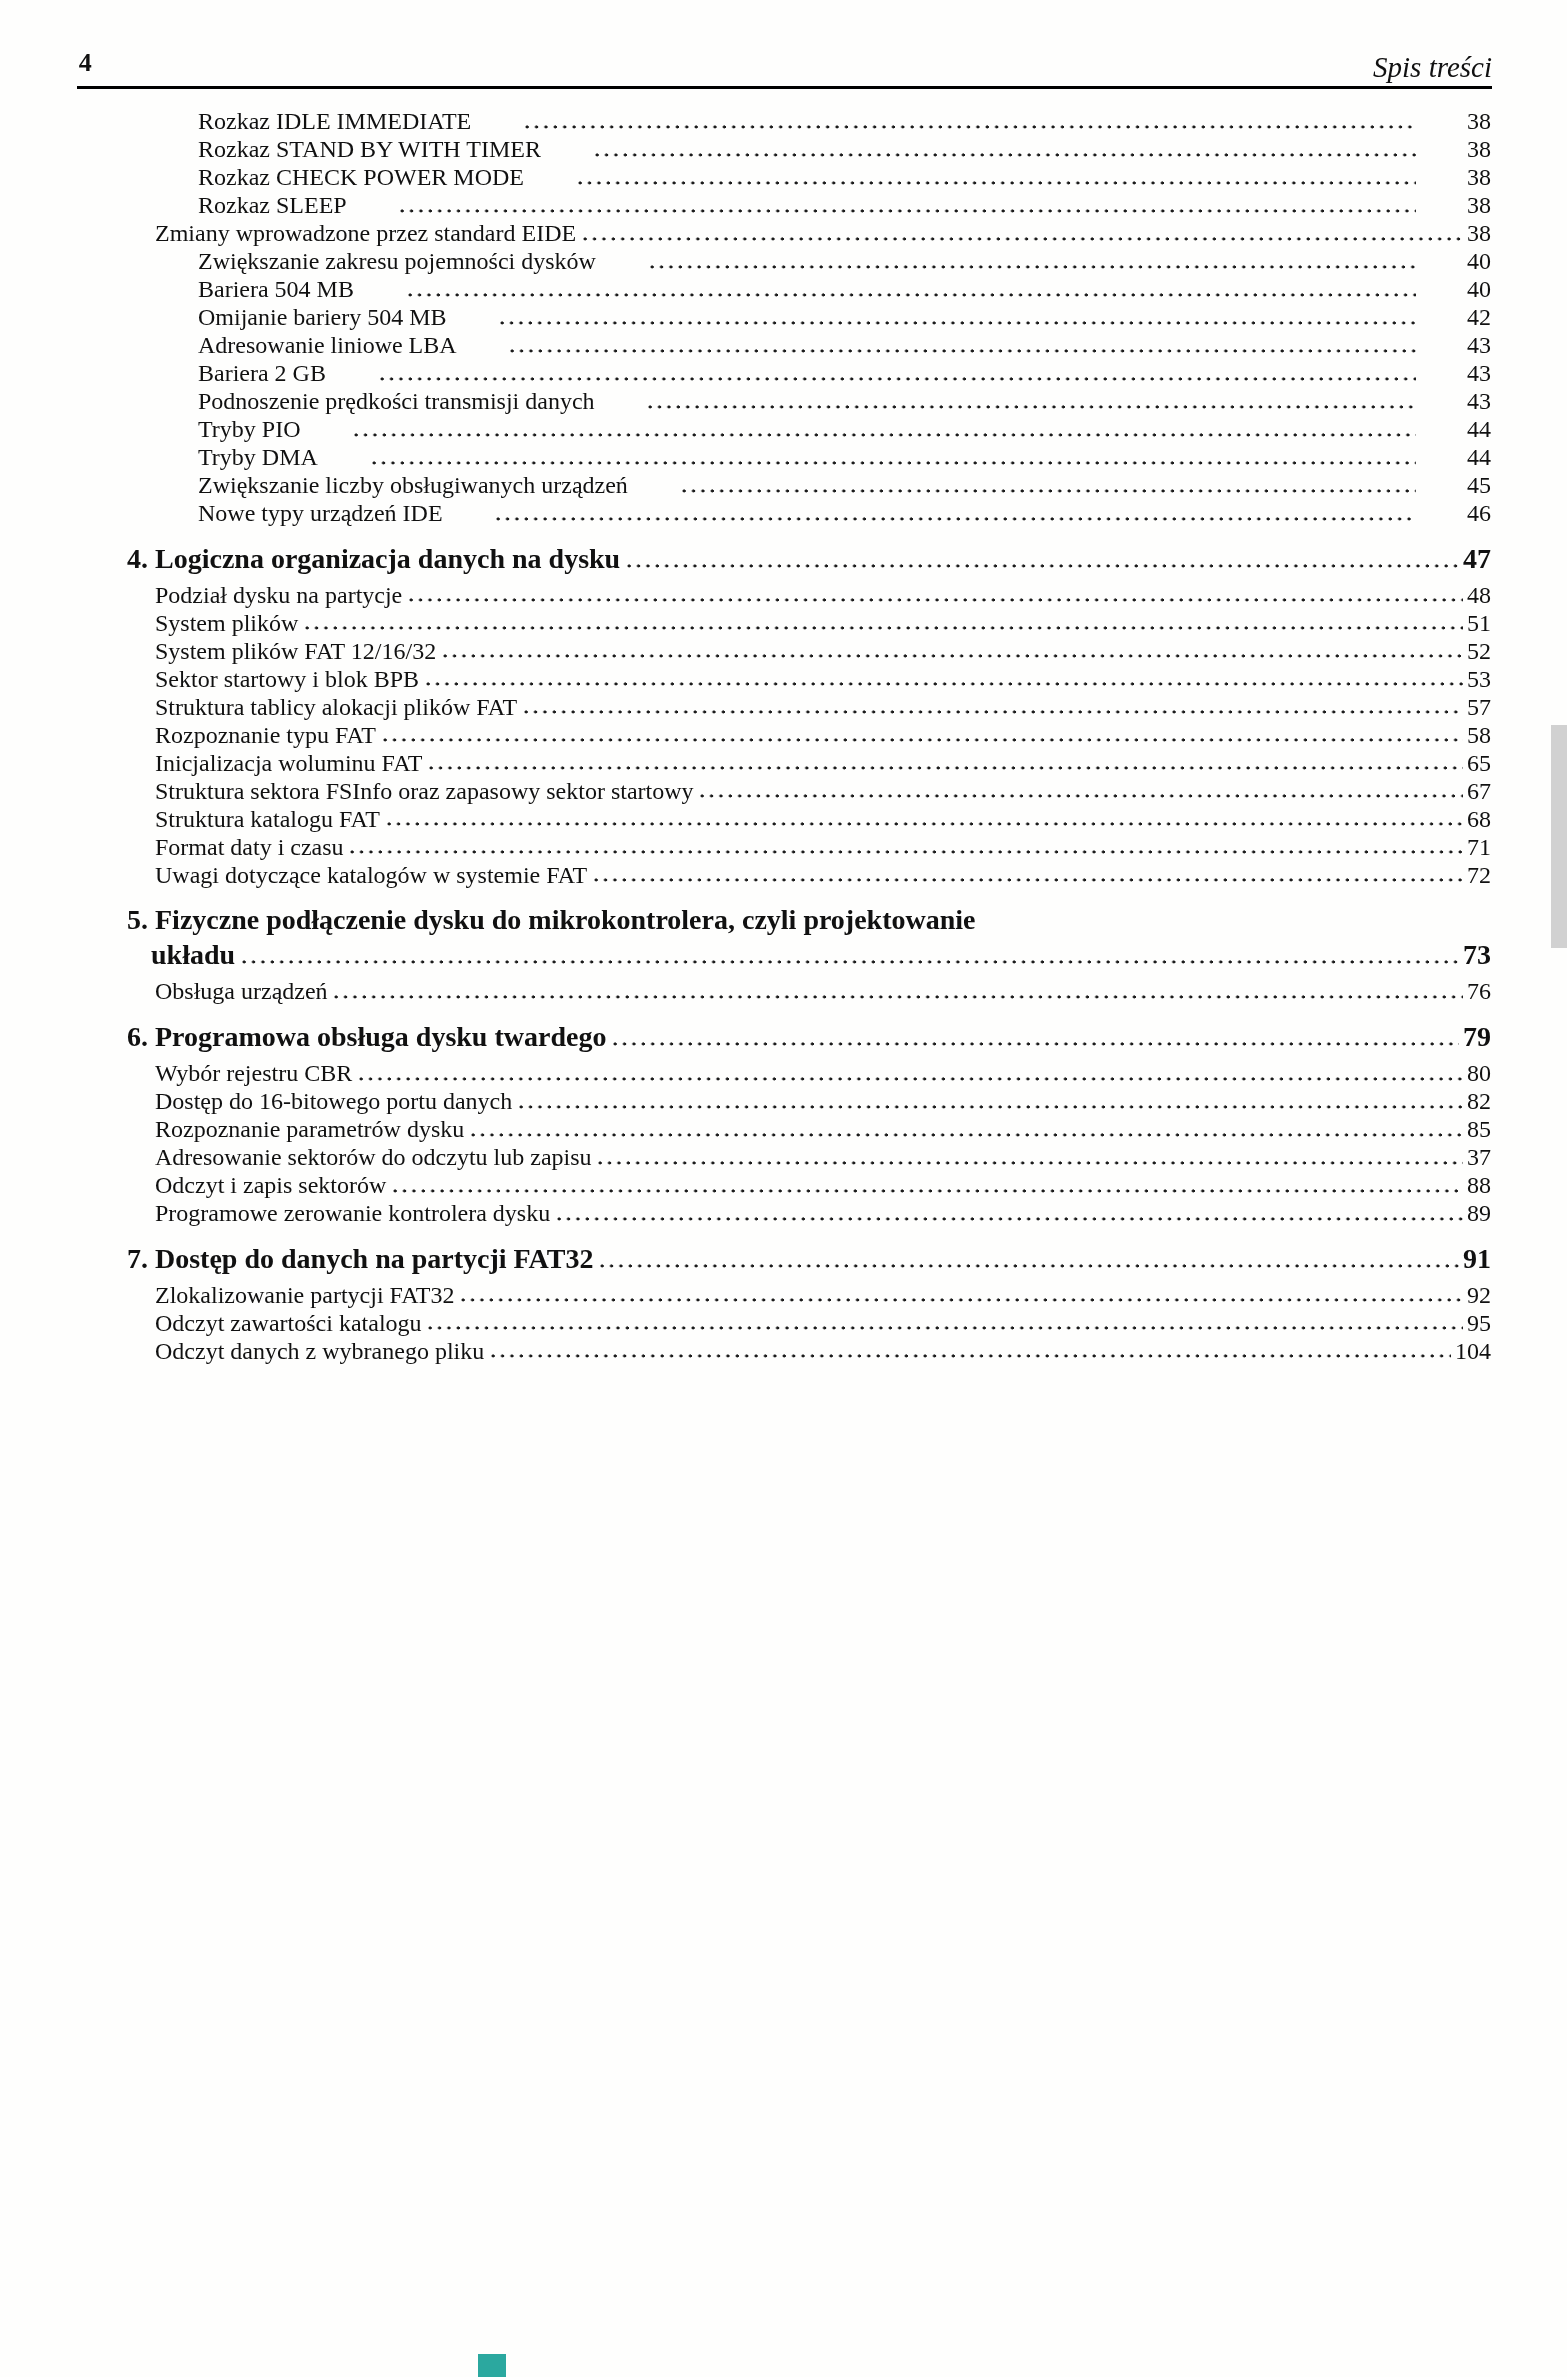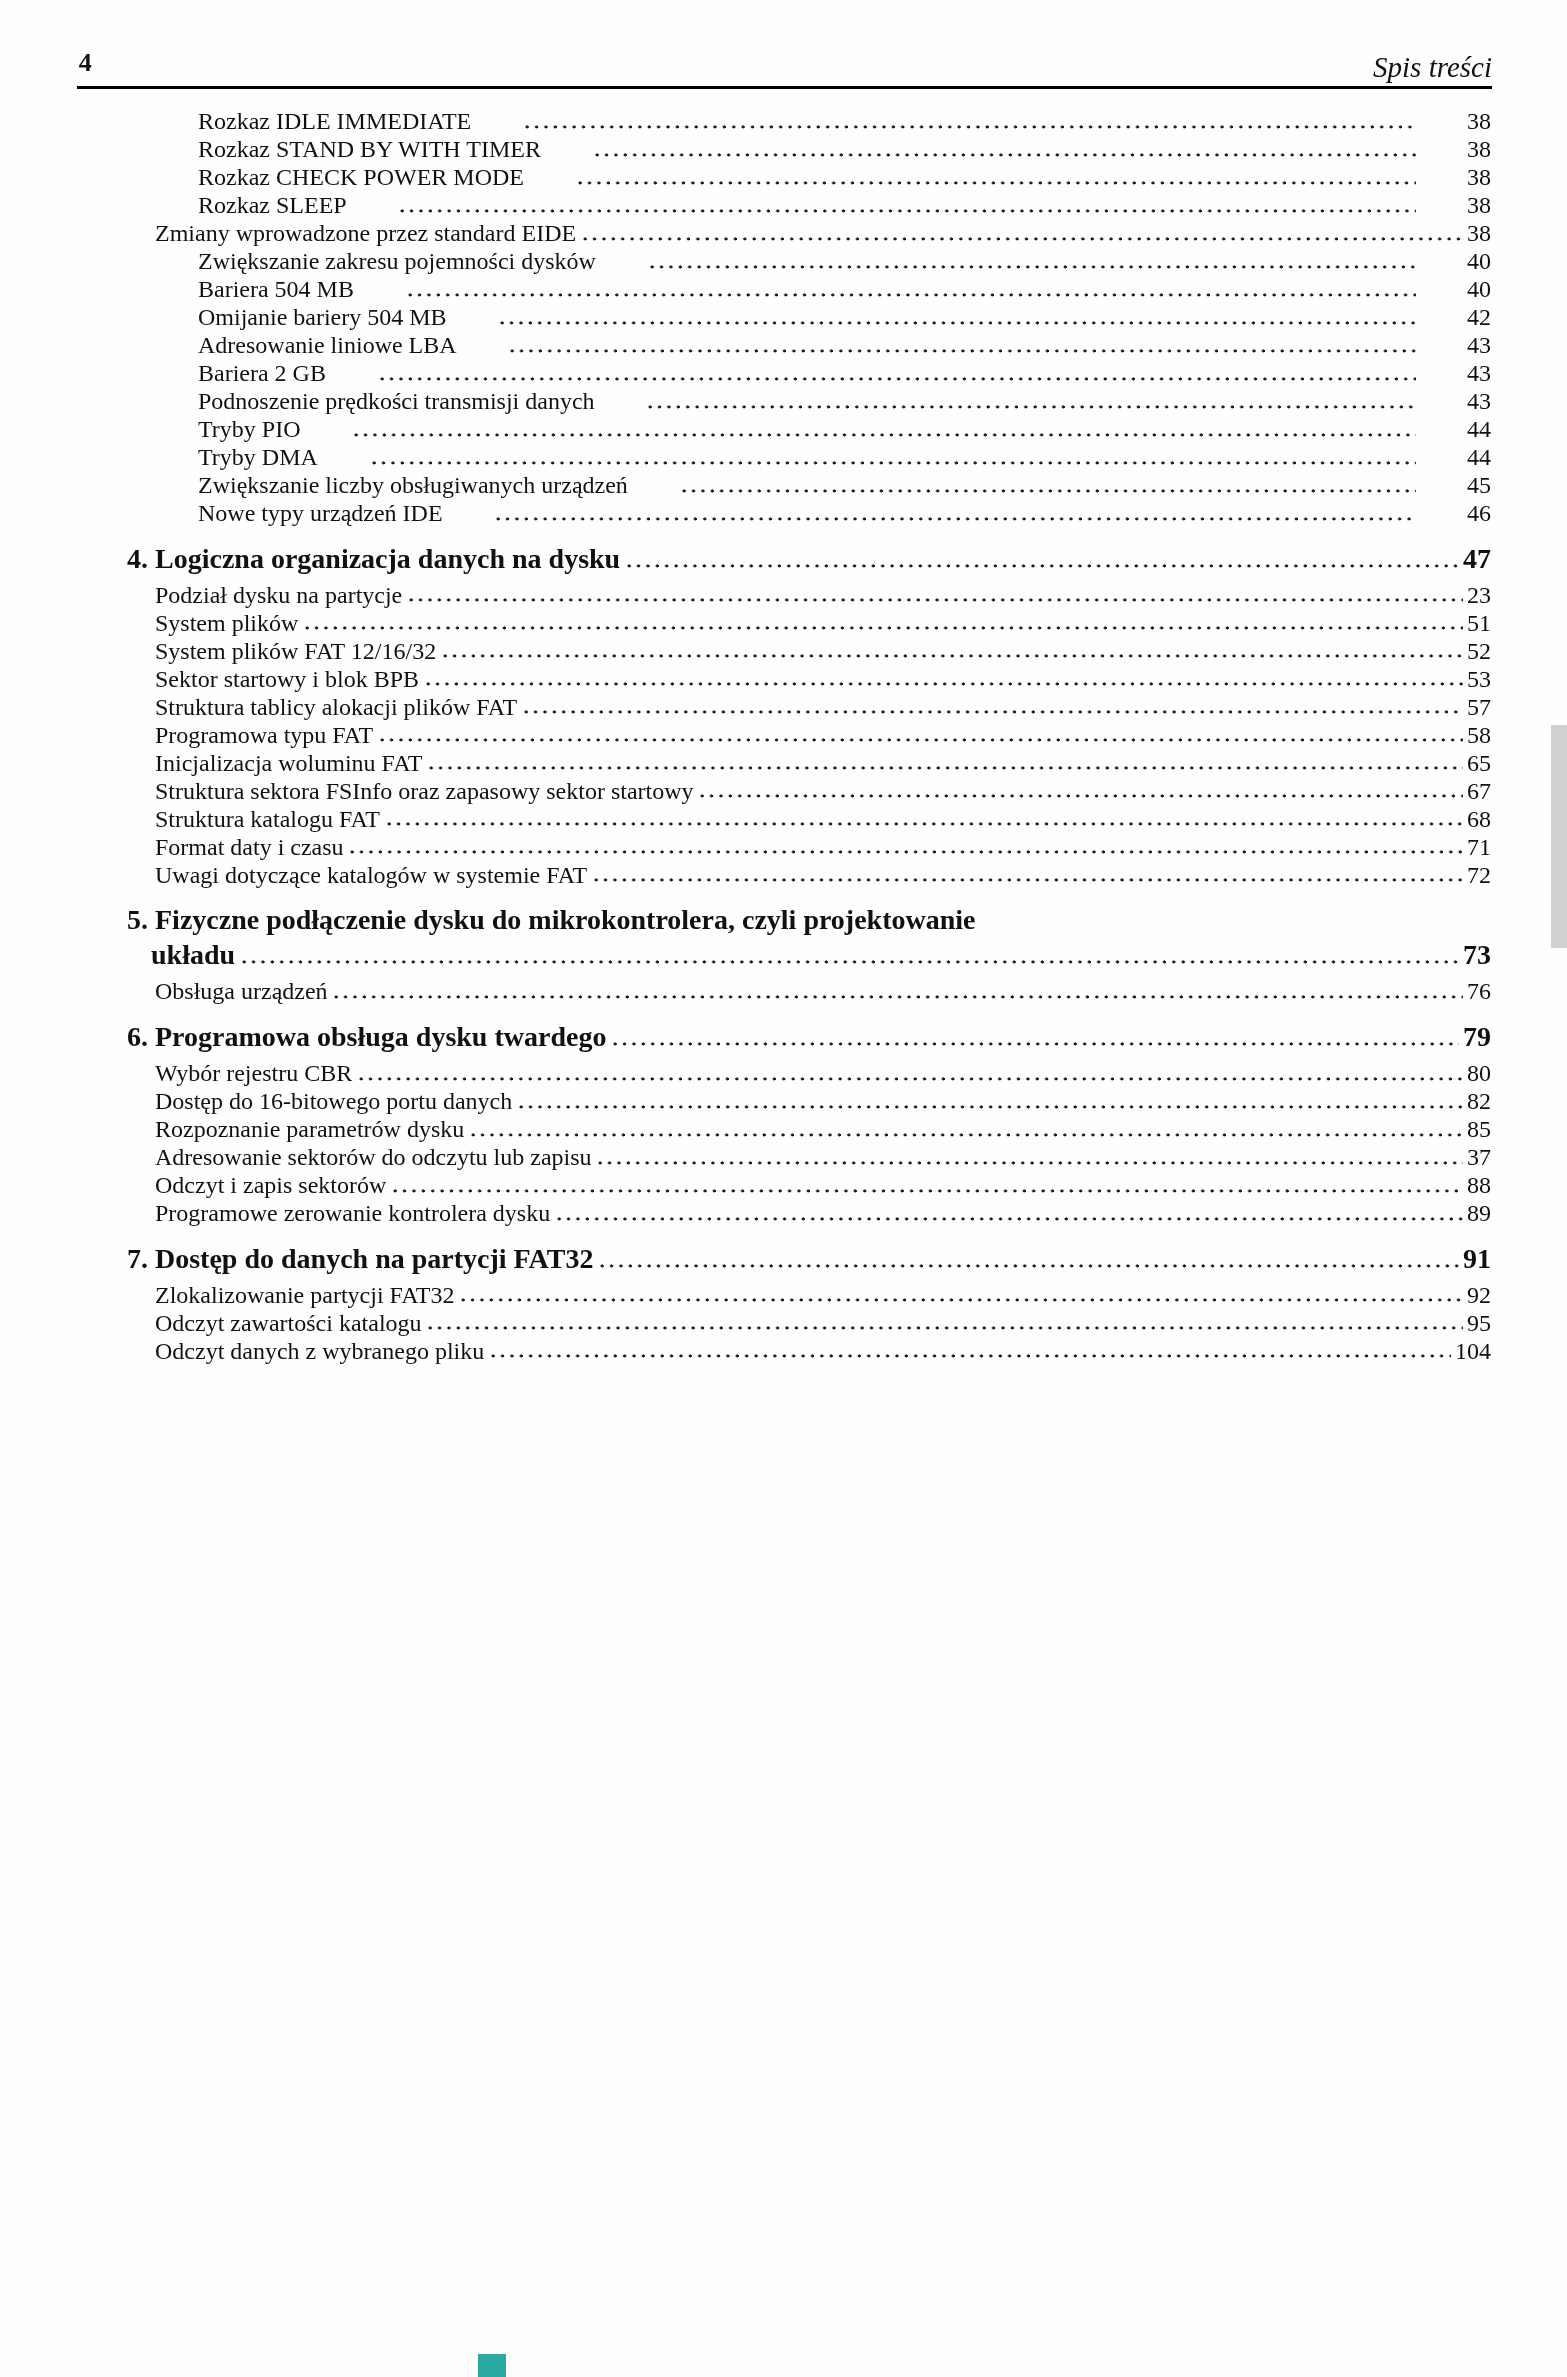--- a/index.html
+++ b/index.html
@@ -144,21 +144,21 @@
       <span class="pg">46</span>
     </div>
     <div class="row lvl0">
       <span class="label">4. Logiczna organizacja danych na dysku</span>
       <span class="leader"></span>
       <span class="pg">47</span>
     </div>
     <div class="row lvl1">
       <span class="label">Podział dysku na partycje</span>
       <span class="leader"></span>
-      <span class="pg">23</span>
+      <span class="pg">48</span>
     </div>
     <div class="row lvl1">
       <span class="label">System plików</span>
       <span class="leader"></span>
       <span class="pg">51</span>
     </div>
     <div class="row lvl1">
       <span class="label">System plików FAT 12/16/32</span>
       <span class="leader"></span>
       <span class="pg">52</span>
@@ -167,21 +167,21 @@
       <span class="label">Sektor startowy i blok BPB</span>
       <span class="leader"></span>
       <span class="pg">53</span>
     </div>
     <div class="row lvl1">
       <span class="label">Struktura tablicy alokacji plików FAT</span>
       <span class="leader"></span>
       <span class="pg">57</span>
     </div>
     <div class="row lvl1">
-      <span class="label">Programowa typu FAT</span>
+      <span class="label">Rozpoznanie typu FAT</span>
       <span class="leader"></span>
       <span class="pg">58</span>
     </div>
     <div class="row lvl1">
       <span class="label">Inicjalizacja woluminu FAT</span>
       <span class="leader"></span>
       <span class="pg">65</span>
     </div>
     <div class="row lvl1">
       <span class="label">Struktura sektora FSInfo oraz zapasowy sektor startowy</span>

